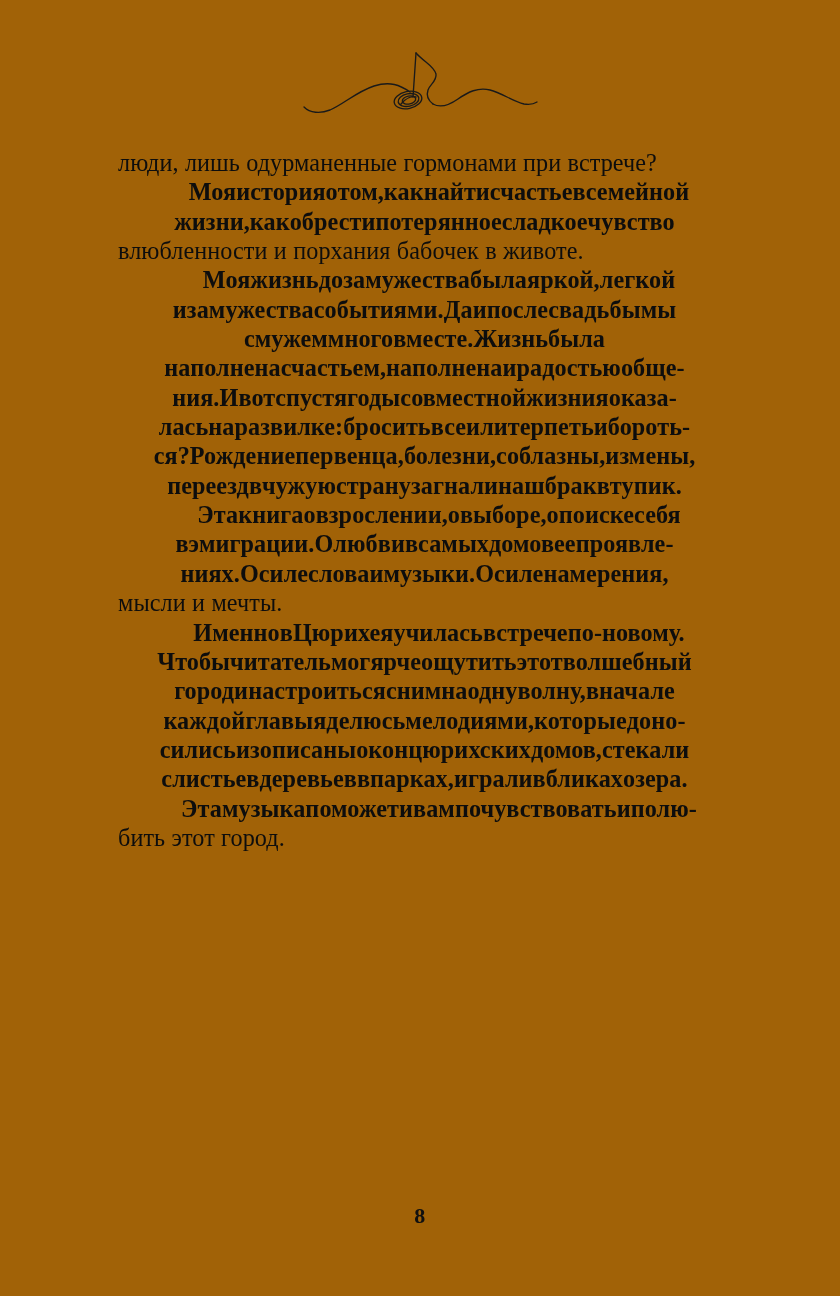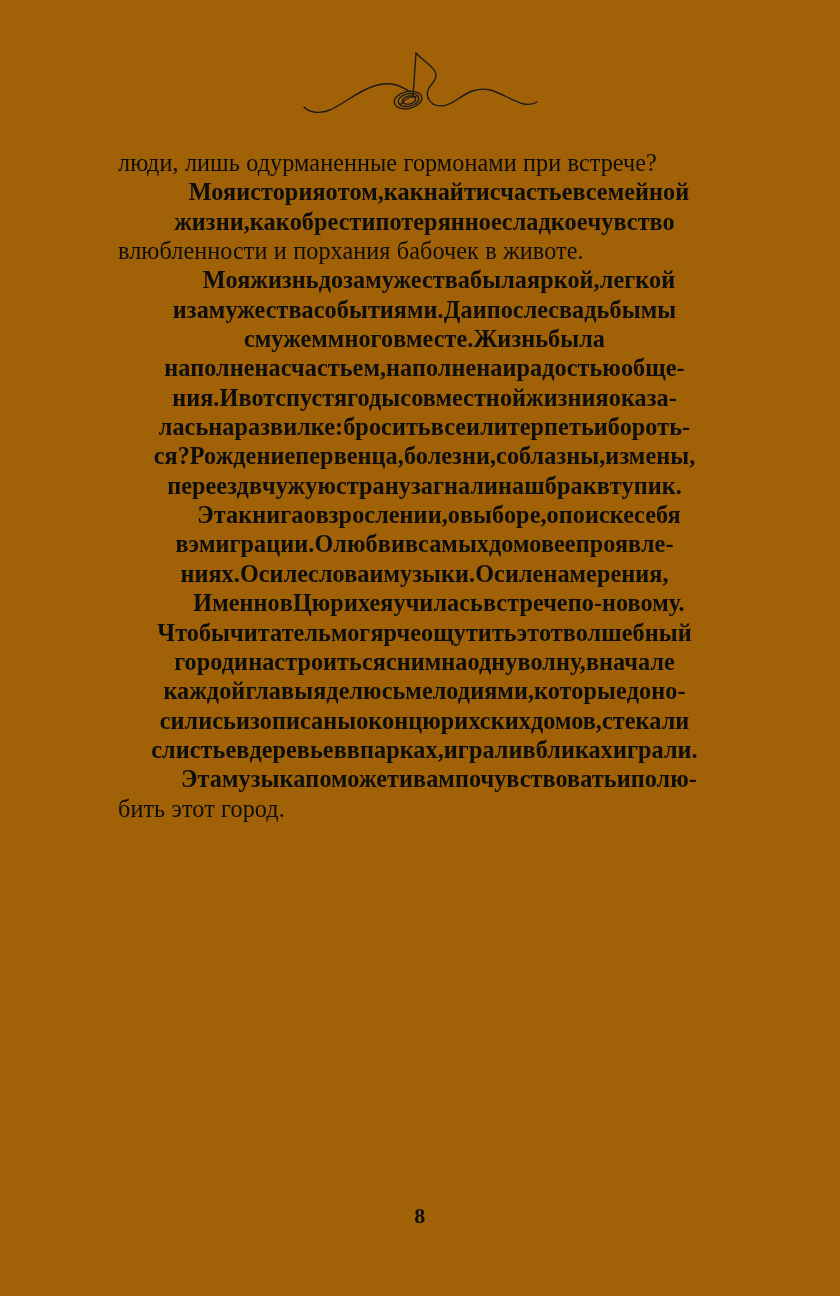--- a/index.html
+++ b/index.html
@@ -247,20 +247,21 @@
           <span>ниях.</span>
           <span>О</span>
           <span>силе</span>
           <span>слова</span>
           <span>и</span>
           <span>музыки.</span>
           <span>О</span>
           <span>силе</span>
           <span>намерения,</span>
         </span>
+        <span class="ln">мысли и мечты.</span>
       </p>
       <p class="para">
         <span class="ln just indent">
           <span>Именно</span>
           <span>в</span>
           <span>Цюрихе</span>
           <span>я</span>
           <span>училась</span>
           <span>встрече</span>
           <span>по-новому.</span>
@@ -306,21 +307,21 @@
         </span>
         <span class="ln just">
           <span>с</span>
           <span>листьев</span>
           <span>деревьев</span>
           <span>в</span>
           <span>парках,</span>
           <span>играли</span>
           <span>в</span>
           <span>бликах</span>
-          <span>играли.</span>
+          <span>озера.</span>
         </span>
       </p>
       <p class="para">
         <span class="ln just indent">
           <span>Эта</span>
           <span>музыка</span>
           <span>поможет</span>
           <span>и</span>
           <span>вам</span>
           <span>почувствовать</span>

